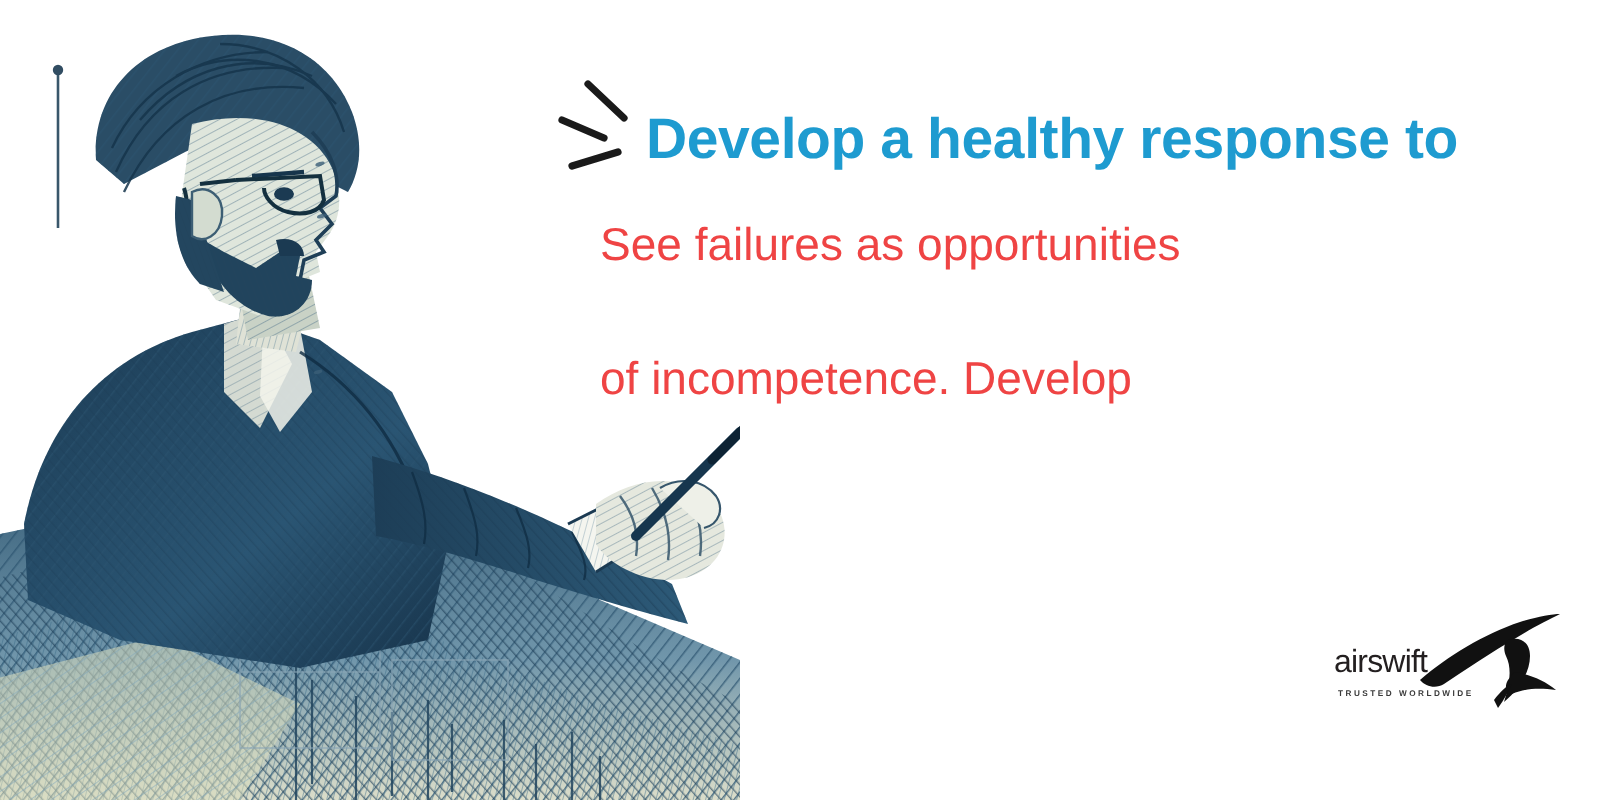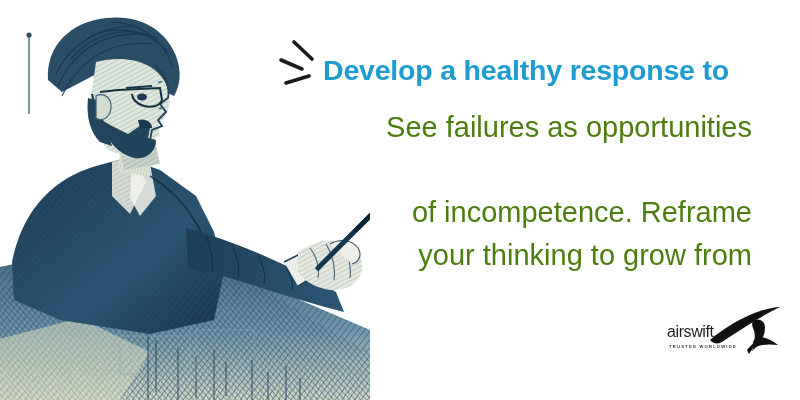--- a/index.html
+++ b/index.html
@@ -53,26 +53,26 @@
   #heading {
     color: #1e9bd0;
     font-size: 28.5px;
     font-weight: 700;
     line-height: 1.33;
     letter-spacing: -0.2px;
     margin: 0 0 16px 0;
     text-align: center;
   }
   #body-copy {
-    color: #4d7c0f;
-    font-size: 29px;
+    color: #ef4444;
+    font-size: 23px;
     font-weight: 400;
     line-height: 1.47;
     margin: 0;
-    text-align: right;
+    text-align: left;
   }
 
   
   #logo {
     position: absolute;
     left: 664px;
     top: 306px;
     width: 118px;
     height: 56px;
   }
@@ -302,22 +302,22 @@
     </g>
   </svg>
 
   <div id="textblock">
     <h1 id="heading">
       <span>Develop a healthy response to</span><br>
     </h1>
     <p id="body-copy">
       <span>See failures as opportunities</span><br>
       <br>
-      <span>of incompetence. Reframe</span><br>
-      <span>your thinking to grow from</span><br>
+      <span>of incompetence. Develop</span><br>
+      <br>
     </p>
   </div>
 
   <div id="logo">
     <svg id="logo-bird" viewBox="0 0 74 50" xmlns="http://www.w3.org/2000/svg">
 
       <path d="M2 34 C16 22 34 11 52 5 C60 2.5 68 1 72 1 C66 4 58 8 50 13
                C38 20 26 28 14 36 C10 38.5 5 37.5 2 34 Z" fill="#111111"></path>
 
       <path d="M46 14 C52 12 57 15 57 22 C57 30 52 38 44 45

